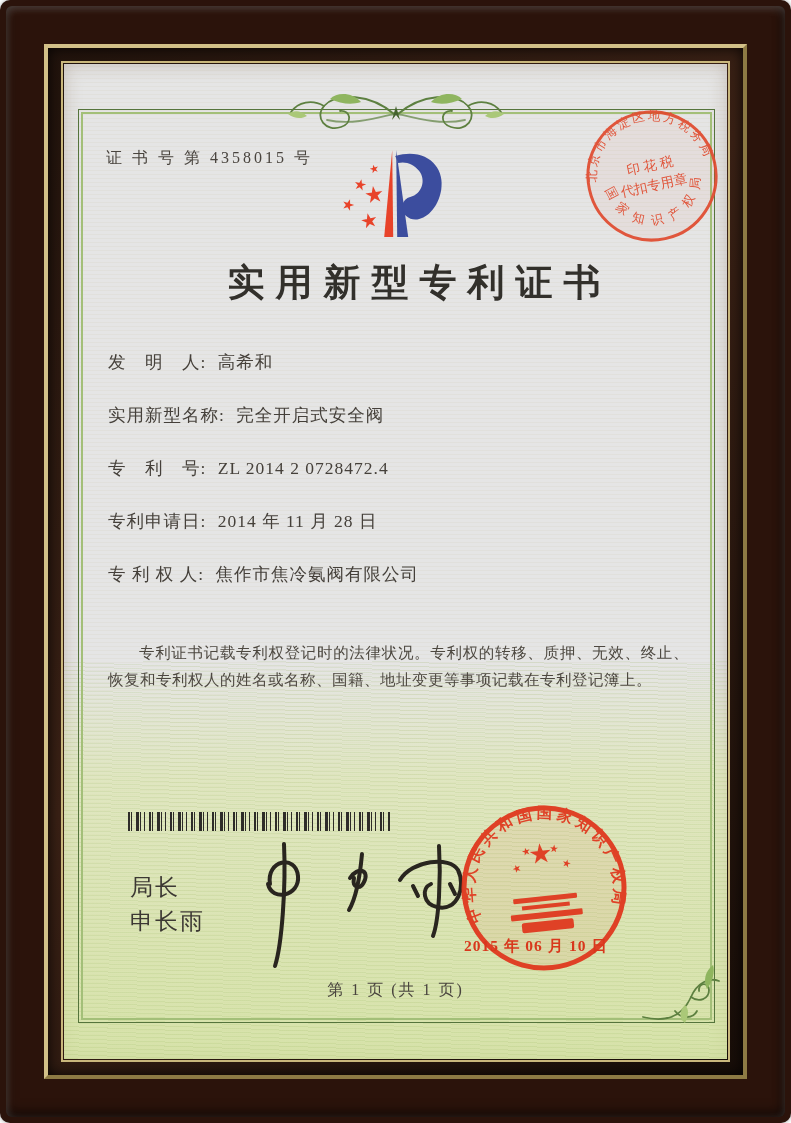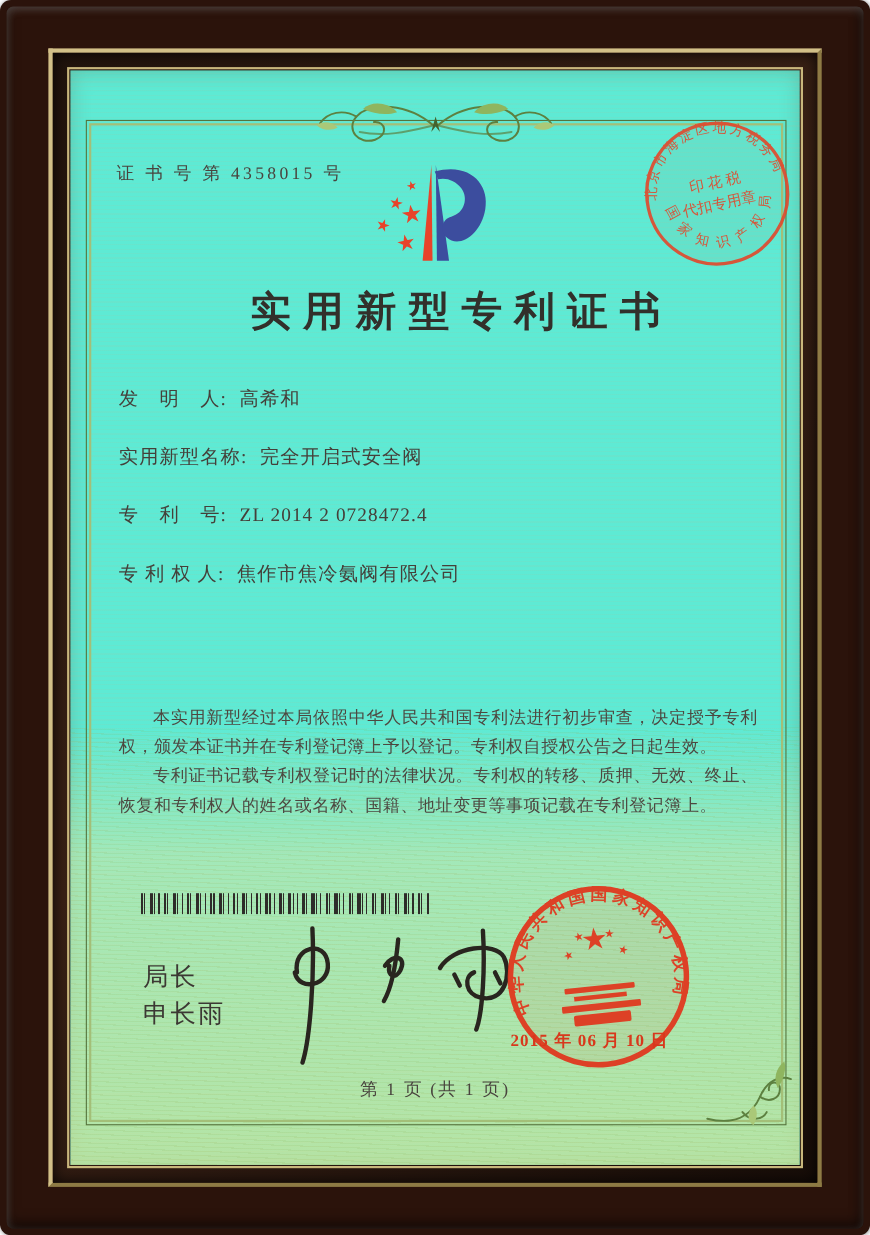--- a/index.html
+++ b/index.html
@@ -11,21 +11,21 @@
     background:
       repeating-linear-gradient(97deg, rgba(0,0,0,.13) 0 2px, rgba(255,255,255,0) 2px 6px, rgba(255,255,255,.05) 6px 7px, rgba(255,255,255,0) 7px 12px),
       linear-gradient(145deg,#7e3d24 0%,#63291635%,#5c2514 35%,#733723 58%,#4a1d0f 100%),
       #5f2a1a;
     background-blend-mode:normal;
     box-shadow:inset 0 3px 8px rgba(255,255,255,.18), inset 0 -5px 12px rgba(0,0,0,.5), inset 3px 0 8px rgba(255,255,255,.08), inset -3px 0 10px rgba(0,0,0,.45);}
   .frame-gold{position:absolute;inset:44px;border:4px solid;border-color:#d2c088 #8d7a44 #8d7a44 #d2c088;background:transparent;}
   .frame-bevel{position:absolute;inset:48px;background:linear-gradient(135deg,#21130c 0%,#3a2115 45%,#170d08 100%);box-shadow:inset 0 0 14px rgba(0,0,0,.85);}
   .frame-gold2{position:absolute;inset:61px;border:2px solid #c9b77c;}
   
-  .paper{position:absolute;inset:64px;background:#5eead4;overflow:hidden;box-shadow:inset 0 0 18px rgba(90,60,30,.25);}
+  .paper{position:absolute;inset:64px;background:#e5e5e5;overflow:hidden;box-shadow:inset 0 0 18px rgba(90,60,30,.25);}
   .paper .texture{position:absolute;inset:0;background:repeating-linear-gradient(0deg, rgba(190,180,140,.10) 0 1px, rgba(0,0,0,0) 1px 4px);pointer-events:none;}
   .paper .guilloche{position:absolute;left:0;right:0;bottom:0;height:40%;pointer-events:none;
     background:
       repeating-linear-gradient(2deg, rgba(140,175,80,.14) 0 1px, rgba(0,0,0,0) 1px 4px),
       linear-gradient(to bottom, rgba(223,233,170,0) 0%, rgba(219,231,162,.55) 30%, rgba(210,226,150,.75) 100%);}
   .paper-content{position:absolute;inset:0;z-index:1;}
   
   .green-border{position:absolute;top:45px;left:14px;right:12px;bottom:36px;border:1px solid #55743c;}
   .green-border .inner{position:absolute;inset:2px;border:2px solid #a3bf78;}
   .ornament-top{position:absolute;top:22px;left:50%;transform:translateX(-50%);z-index:2;}
@@ -137,27 +137,30 @@
         </div>
         <div class="field-row">
           <span class="lbl">实用新型名称:</span>
           <span class="val">完全开启式安全阀</span>
         </div>
         <div class="field-row">
           <span class="lbl">专　利　号:</span>
           <span class="val">ZL 2014 2 0728472.4</span>
         </div>
         <div class="field-row">
+          <span class="lbl">专利申请日:</span>
+          <span class="val">2014 年 11 月 28 日</span>
+        </div>
+        <div class="field-row">
           <span class="lbl">专 利 权 人:</span>
           <span class="val">焦作市焦冷氨阀有限公司</span>
         </div>
       </div>
 
       <div class="paras">
-        <p>本实用新型经过本局依照中华人民共和国专利法进行初步审查，决定授予专利权，颁发本证书并在专利登记簿上予以登记。专利权自授权公告之日起生效。</p>
         <p>专利证书记载专利权登记时的法律状况。专利权的转移、质押、无效、终止、恢复和专利权人的姓名或名称、国籍、地址变更等事项记载在专利登记簿上。</p>
       </div>
 
       <div class="barcode"></div>
 
       <div class="signer">
         <div>局长</div>
         <div>申长雨</div>
       </div>
 

